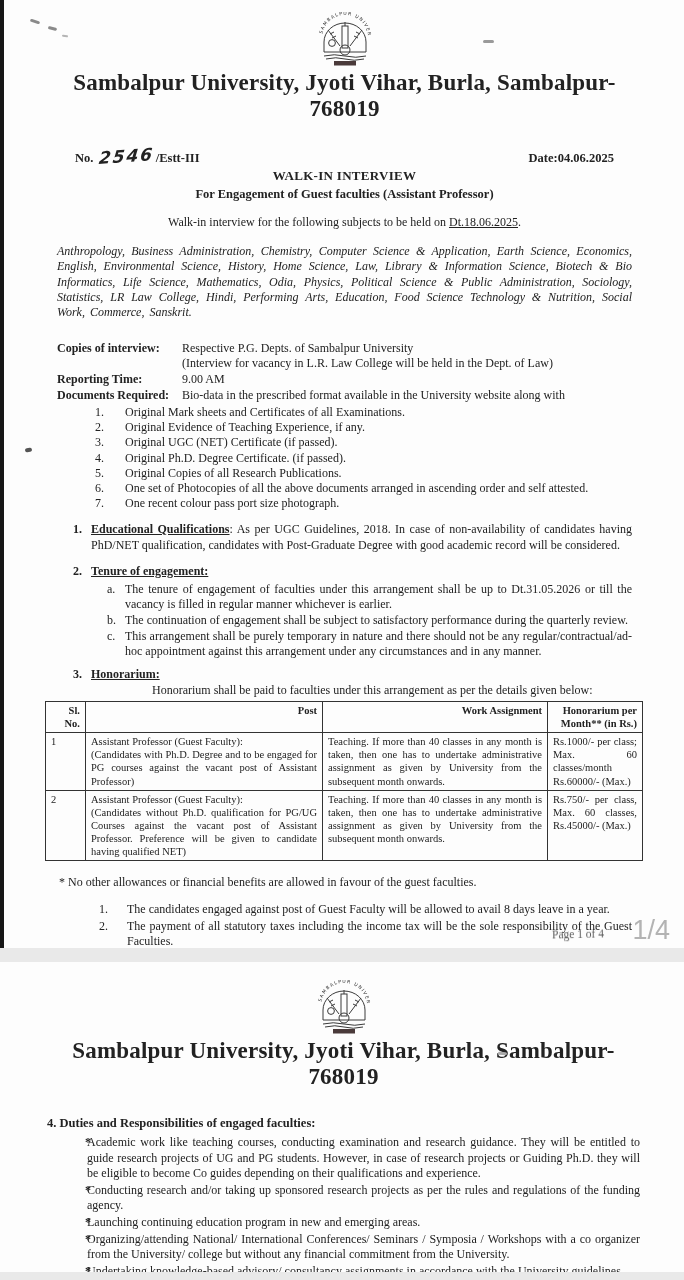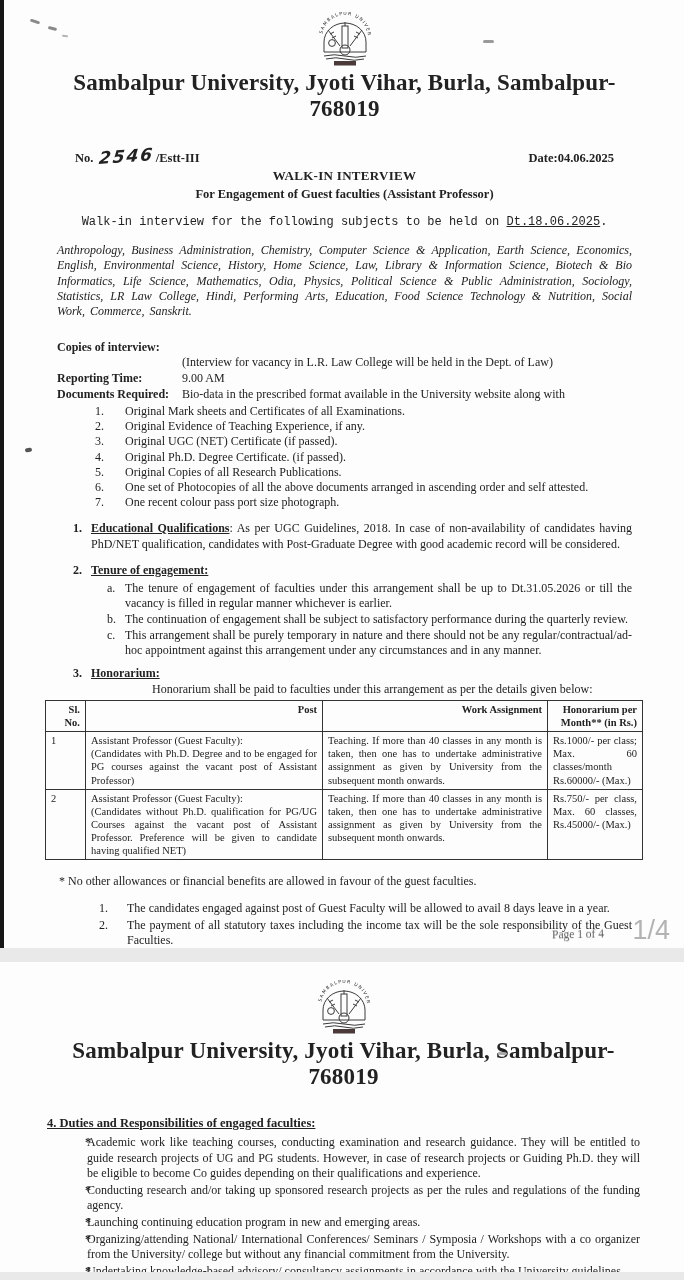--- a/index.html
+++ b/index.html
@@ -34,21 +34,21 @@
   .handwritten {
     font-family: "DejaVu Sans", sans-serif;
     font-style: italic; font-weight: bold; font-size: 17px;
     display: inline-block; transform: rotate(-4deg) skewX(-10deg);
     letter-spacing: 2px; margin: 0 1px 0 6px;
   }
   .date-right { font-weight: bold; font-size: 12.5px; }
 
   .center-head { text-align: center; font-weight: bold; font-size: 13px; margin-top: 2px; letter-spacing: 0.3px; }
   .center-sub { text-align: center; font-weight: bold; font-size: 12.5px; margin-top: 3px; }
-  .intro-line { text-align: center; font-size: 12px; margin-top: 13px; font-family: Liberation Mono, monospace; }
+  .intro-line { text-align: center; font-size: 12px; margin-top: 13px; }
   .uline { text-decoration: underline; }
 
   .subjects { text-align: justify; font-size: 12px; line-height: 1.28; margin: 14px 0 0 0; word-spacing: 2px; font-style: italic; }
 
   .kv-block { margin-top: 20px; font-size: 12px; }
   .kv-row { display: flex; line-height: 1.3; }
   .kv-label { width: 125px; font-weight: bold; flex-shrink: 0; }
   .kv-value { flex: 1; }
   .kv-note { margin-left: 125px; line-height: 1.3; }
 
@@ -85,21 +85,21 @@
     position: absolute; right: 80px; bottom: 8px;
     font-size: 11.5px; color: #3d3d3d; opacity: 0.85;
     transform: rotate(-1.2deg); filter: blur(0.3px);
   }
   .pg-indicator {
     position: absolute; right: 14px; bottom: 2px;
     font-family: "Liberation Sans", sans-serif;
     font-size: 27px; color: #b3b3b3; font-weight: 400;
   }
 
-  .p2-heading { font-weight: bold; font-size: 12.5px; text-decoration: underline; margin-top: 26px; }
+  .p2-heading { font-weight: bold; font-size: 12.5px; margin-top: 26px; }
   .bullet-list { margin-top: 4px; font-size: 12px; }
   .bullet-row { display: flex; line-height: 1.3; margin-bottom: 1px; }
   .blt { width: 40px; padding-left: 38px; flex-shrink: 0; font-weight: bold; }
   .btxt { flex: 1; text-align: justify; }
 
   .seal { display: inline-block; }
 </style>
 </head>
 <body>
 
@@ -142,20 +142,21 @@
     <div class="center-head">WALK-IN INTERVIEW</div>
     <div class="center-sub">For Engagement of Guest faculties (Assistant Professor)</div>
 
     <div class="intro-line"><span>Walk-in interview for the following subjects to be held on </span><span class="uline">Dt.18.06.2025</span><span>.</span></div>
 
     <p class="subjects">Anthropology, Business Administration, Chemistry, Computer Science &amp; Application, Earth Science, Economics, English, Environmental Science, History, Home Science, Law, Library &amp; Information Science, Biotech &amp; Bio Informatics, Life Science, Mathematics, Odia, Physics, Political Science &amp; Public Administration, Sociology, Statistics, LR Law College, Hindi, Performing Arts, Education, Food Science Technology &amp; Nutrition, Social Work, Commerce, Sanskrit.</p>
 
     <div class="kv-block">
       <div class="kv-row">
         <span class="kv-label">Copies of interview:</span>
+        <span class="kv-value">Respective P.G. Depts. of Sambalpur University</span>
       </div>
       <div class="kv-note">(Interview for vacancy in L.R. Law College will be held in the Dept. of Law)</div>
       <div class="kv-row">
         <span class="kv-label">Reporting Time:</span>
         <span class="kv-value">9.00 AM</span>
       </div>
       <div class="kv-row">
         <span class="kv-label">Documents Required:</span>
         <span class="kv-value">Bio-data in the prescribed format available in the University website along with</span>
       </div>

